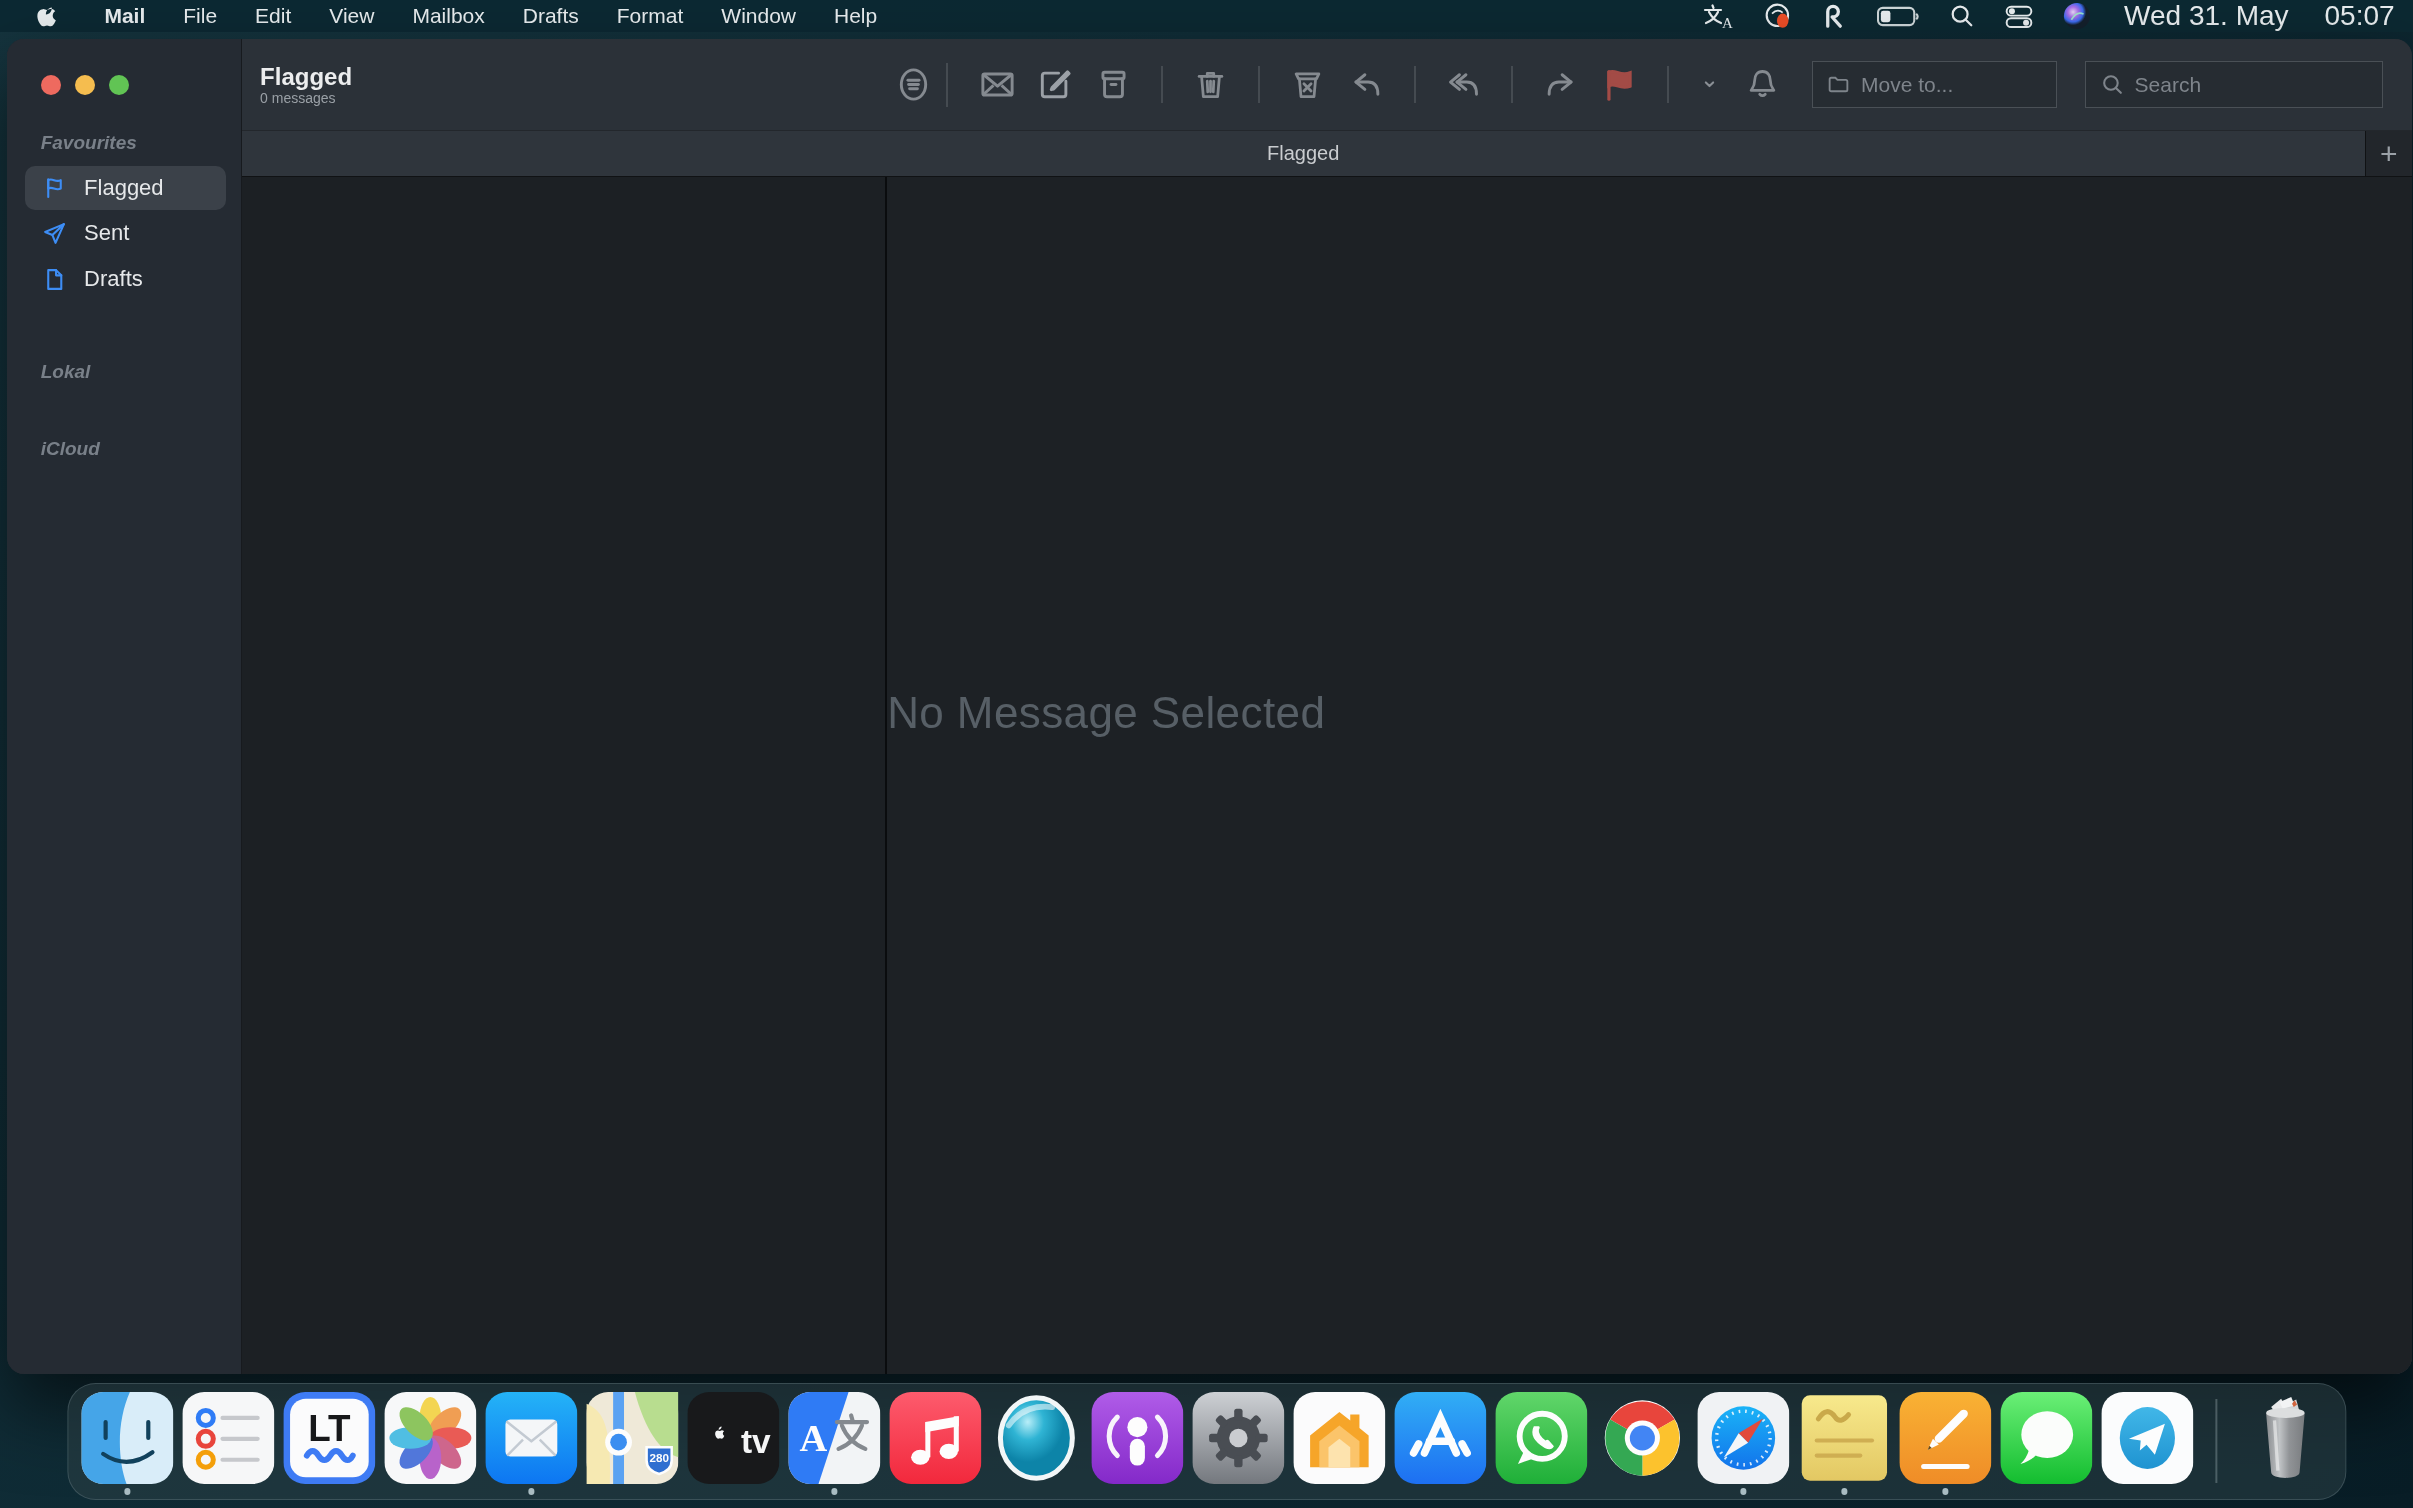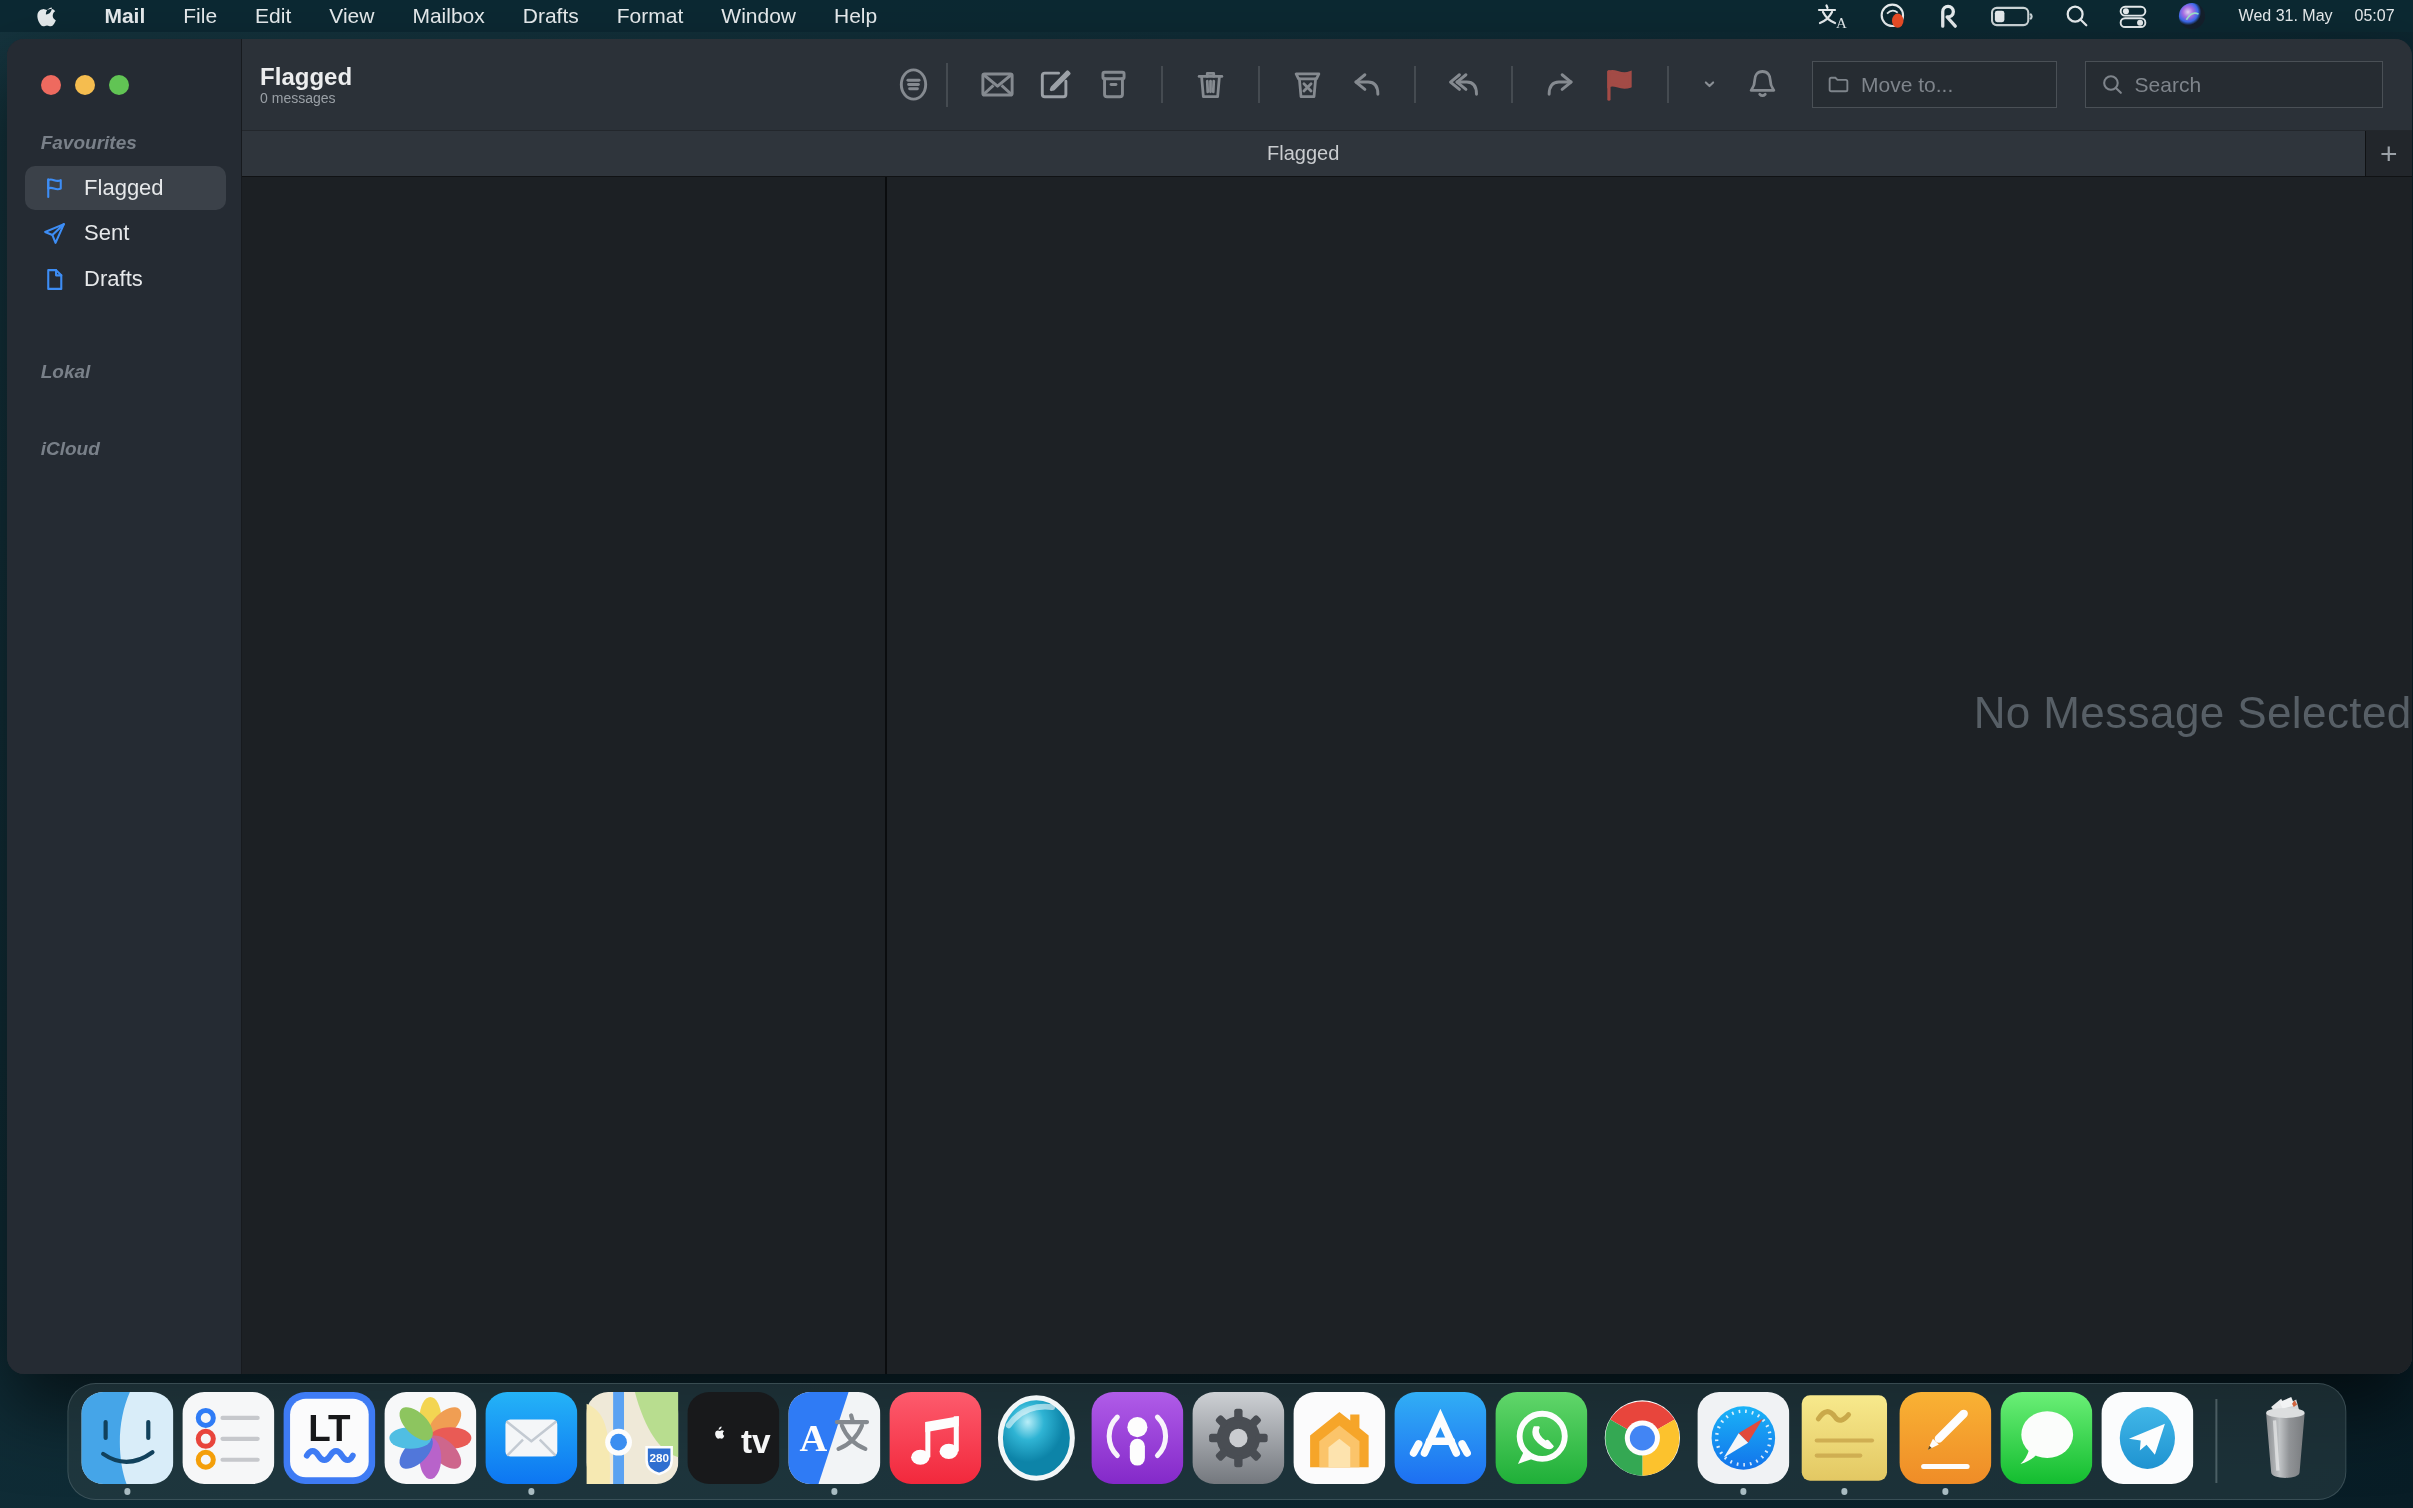--- a/index.html
+++ b/index.html
@@ -9,21 +9,21 @@
 
   
   .menubar { position:absolute; top:0; left:0; right:0; height:32px;
     background:rgba(12,41,51,.97); display:flex; align-items:center;
     color:#e9eef0; font-size:21px; padding:0 18.4px; }
   .menubar .apple { width:28.5px; height:28.5px; margin:0 23.5px 0 15px; display:flex; align-items:center; }
   .menu-item { padding:0 19px; }
   .menu-item.bold { font-weight:bold; }
   .mb-right { margin-left:auto; display:flex; align-items:center; gap:28.5px; }
   .mb-ico { display:flex; align-items:center; justify-content:center; height:30px; }
-  .clock { display:flex; gap:22px; font-size:16px; margin-left:3.4px; }
+  .clock { display:flex; gap:36px; font-size:28px; margin-left:3.4px; }
 
   
   .window { position:absolute; left:6.7px; top:39px; width:2405px; height:1335px;
     border-radius:17px; overflow:hidden; display:flex;
     background:#252b33; box-shadow:0 34px 75px rgba(0,0,0,.6); }
 
   .sidebar { width:235px; flex:0 0 235px; background:#252b33; border-right:0.8px solid #171a1e; }
   .lights { display:flex; gap:14.2px; padding:36px 0 0 34px; }
   .light { width:20px; height:20px; border-radius:50%; }
   .light.red{ background:#ee6a5f; } .light.yellow{ background:#f5bd4f; } .light.green{ background:#61c454; }
@@ -58,21 +58,21 @@
   .tabbar { height:47px; flex:0 0 47px; background:#2f353c; border-top:0.8px solid #23272c;
     border-bottom:1.7px solid #101214; display:flex; }
   .tab { flex:1; display:flex; align-items:center; justify-content:center; color:#c9cccf; font-size:20px; }
   .tab-add { width:47px; flex:0 0 47px; background:#22262b; border-left:1.7px solid #101214;
     color:#9ba1a7; font-size:30px; font-weight:300; display:flex; align-items:center; justify-content:center; }
 
   
   .content { flex:1; display:flex; min-height:0; }
   .listpane { width:643px; flex:0 0 643px; background:#1c2024; }
   .vdivider { width:2.5px; flex:0 0 2.5px; background:#0a0c0e; }
-  .msgpane { flex:1; background:#1d2125; display:flex; align-items:center; justify-content:flex-end; }
+  .msgpane { flex:1; background:#1d2125; display:flex; align-items:center; justify-content:flex-start; }
   .no-msg { color:#575f66; font-size:44px; font-weight:300; letter-spacing:0.4px; margin-top:-126px; }
 
   
   .dock { position:absolute; left:50%; transform:translateX(-50%); bottom:8.4px;
     height:117px; border-radius:28.5px; background:rgba(44,64,70,.55);
     border:1.7px solid rgba(130,150,155,.30);
     display:flex; align-items:flex-start; padding:8.4px 13.4px 0 13.4px; gap:9px; }
   .dock-item { display:flex; flex-direction:column; align-items:center; }
   .dock-item svg.app { width:92px; height:92px; }
   .dot { width:6.7px; height:6.7px; border-radius:50%; background:#a9bcc2; margin-top:4.2px; opacity:0; }

